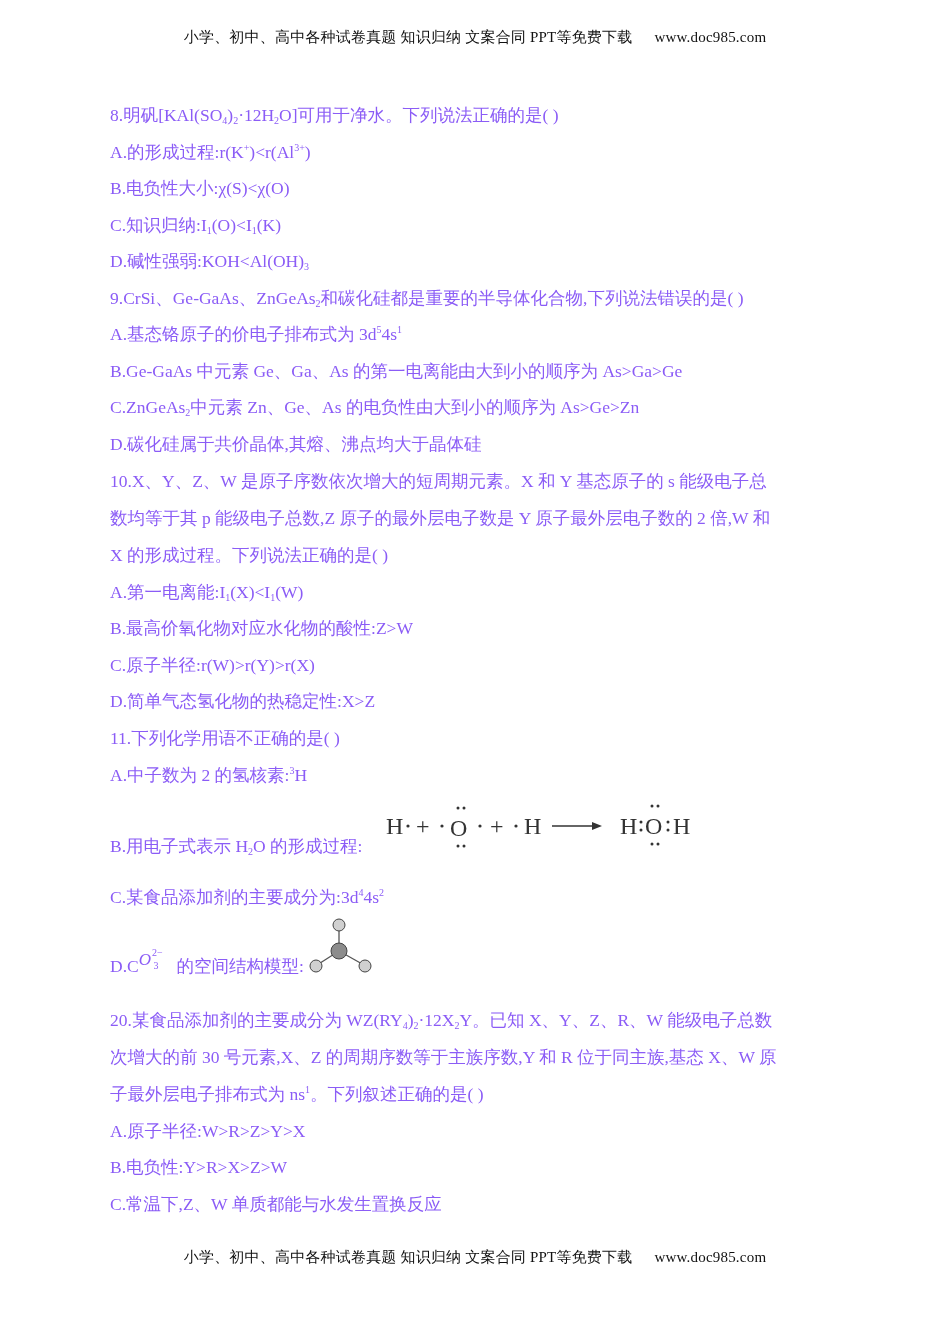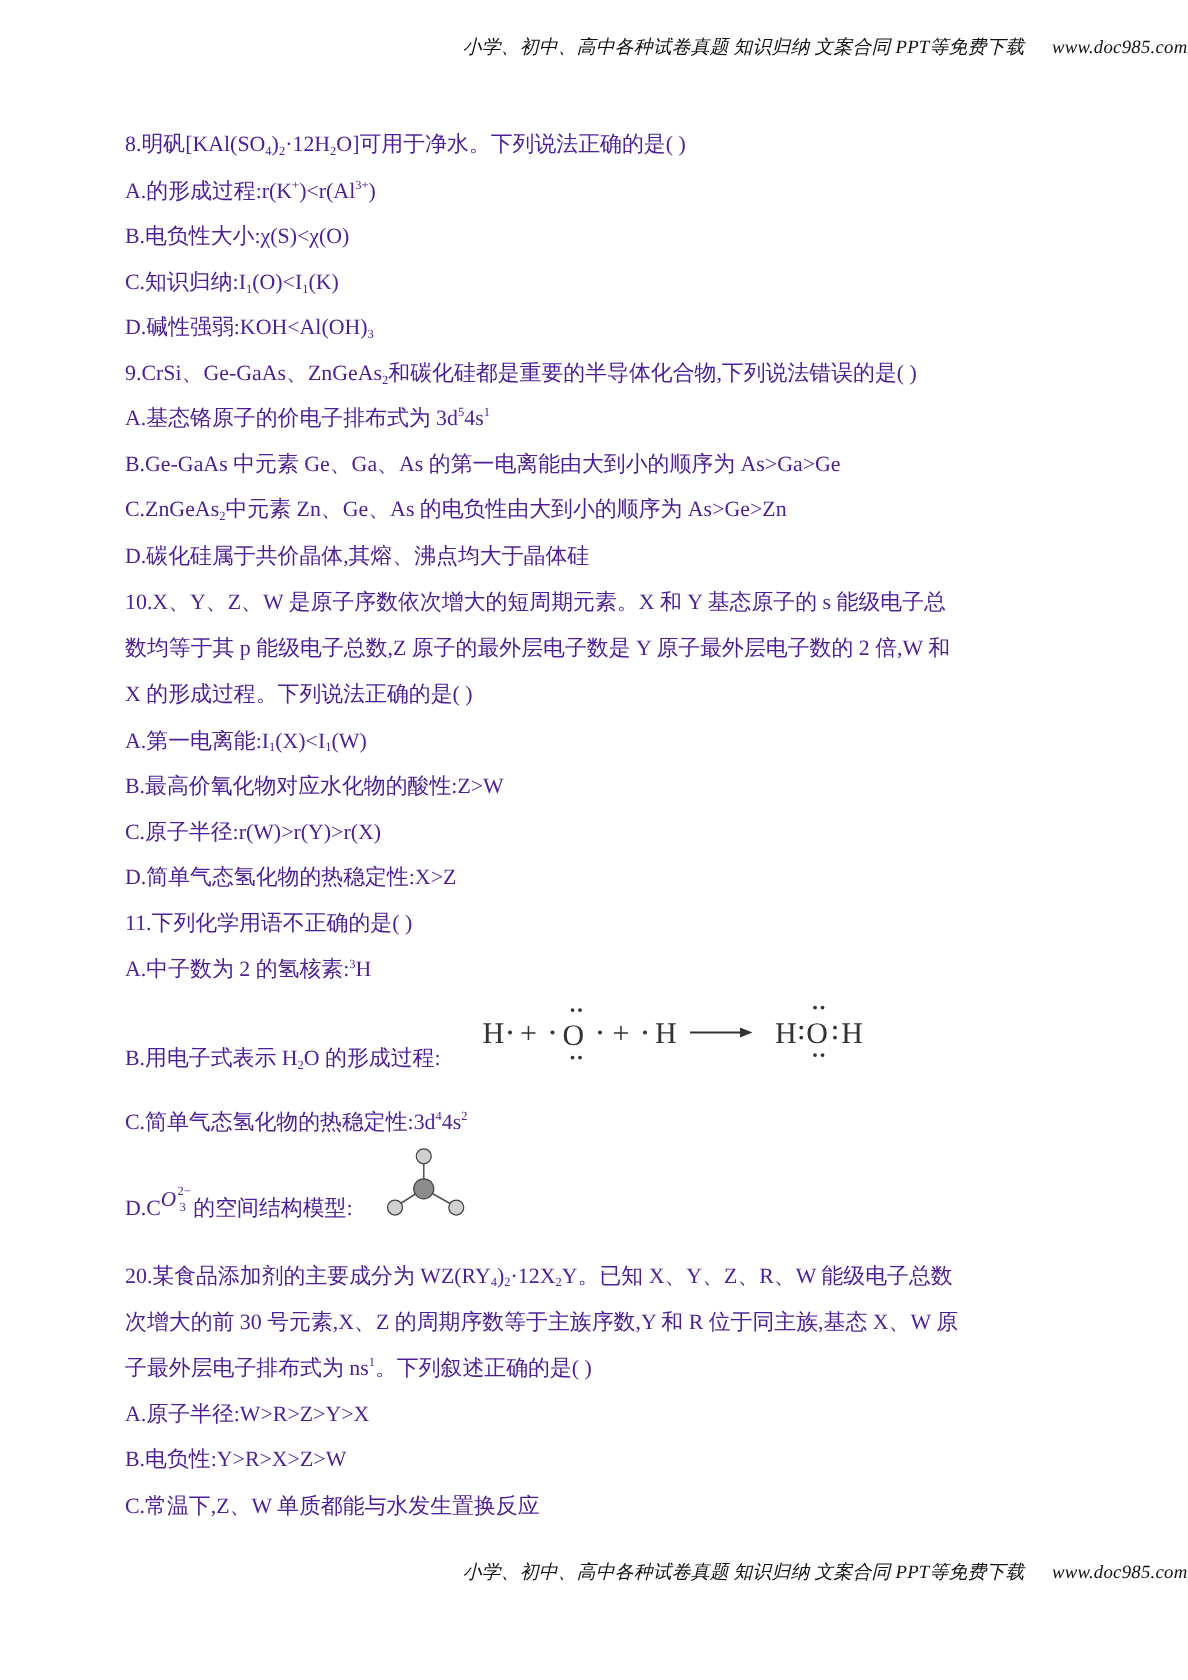--- a/index.html
+++ b/index.html
@@ -2,30 +2,30 @@
 <html><head>
 <meta charset="utf-8">
 <style>
   html, body { margin: 0; padding: 0; background: #ffffff; }
   body {
     width: 950px; height: 1344px; position: relative; overflow: hidden;
     font-family: "Liberation Serif", "DejaVu Serif", serif;
     color: #111111;
   }
   .hdr, .ftr {
-    position: absolute; left: 0; width: 950px; text-align: right;
-    font-size: 15px; letter-spacing: 0.2px; color: #111; font-style: italic;
+    position: absolute; left: 0; width: 950px; text-align: center;
+    font-size: 15px; letter-spacing: 0.2px; color: #111;
   }
   .hdr { top: 28px; }
   .ftr { top: 1248px; }
   .hdr .site, .ftr .site { margin-left: 22px; }
 
   .line {
-    position: absolute; left: 100px; font-size: 17.5px; line-height: 22px;
-    white-space: nowrap; color: #4c1d95;
+    position: absolute; left: 110px; font-size: 17.5px; line-height: 22px;
+    white-space: nowrap; color: #8b5cf6;
   }
   sub { font-size: 10px; vertical-align: -3px; line-height: 0; }
   sup { font-size: 10px; vertical-align: 7px; line-height: 0; }
 
   .eq-img {
     position: absolute; left: 384px; top: 800px; width: 320px; height: 58px;
   }
   .model {
     position: absolute; left: 308px; top: 914px; width: 66px; height: 62px;
   }
@@ -88,23 +88,23 @@
     <circle cx="268" cy="6" r="1.5" fill="#333"></circle>
       <circle cx="274" cy="6" r="1.5" fill="#333"></circle>
     <circle cx="268" cy="44" r="1.5" fill="#333"></circle>
       <circle cx="274" cy="44" r="1.5" fill="#333"></circle>
     <circle cx="284" cy="22" r="1.5" fill="#333"></circle>
       <circle cx="284" cy="30" r="1.5" fill="#333"></circle>
     <text x="289" y="34">H</text>
   </g>
 </svg>
 
-<div class="line" style="top:886px"><span>C.简单气态氢化物的热稳定性:3d</span><sup>4</sup><span>4s</span><sup>2</sup></div>
+<div class="line" style="top:886px"><span>C.某食品添加剂的主要成分为:3d</span><sup>4</sup><span>4s</span><sup>2</sup></div>
 
-<div class="line" style="top:955px"><span>D.C</span><span class="co3">O</span><span class="co3-sup">2−</span><span class="co3-sub">3</span><span style="margin-left:6px">的空间结构模型:</span></div>
+<div class="line" style="top:955px"><span>D.C</span><span class="co3">O</span><span class="co3-sup">2−</span><span class="co3-sub">3</span><span style="margin-left:18px">的空间结构模型:</span></div>
 
 <svg class="model" viewBox="0 0 66 62">
   <line x1="31" y1="37" x2="31" y2="12" stroke="#555" stroke-width="1.3"></line>
   <line x1="31" y1="37" x2="9" y2="51" stroke="#555" stroke-width="1.3"></line>
   <line x1="31" y1="37" x2="56" y2="51" stroke="#555" stroke-width="1.3"></line>
   <circle cx="31" cy="11" r="6" fill="#d0d0d0" stroke="#444" stroke-width="1"></circle>
   <circle cx="8" cy="52" r="6" fill="#d0d0d0" stroke="#444" stroke-width="1"></circle>
   <circle cx="57" cy="52" r="6" fill="#d0d0d0" stroke="#444" stroke-width="1"></circle>
   <circle cx="31" cy="37" r="8" fill="#8c8c8c" stroke="#444" stroke-width="1"></circle>
 </svg>

